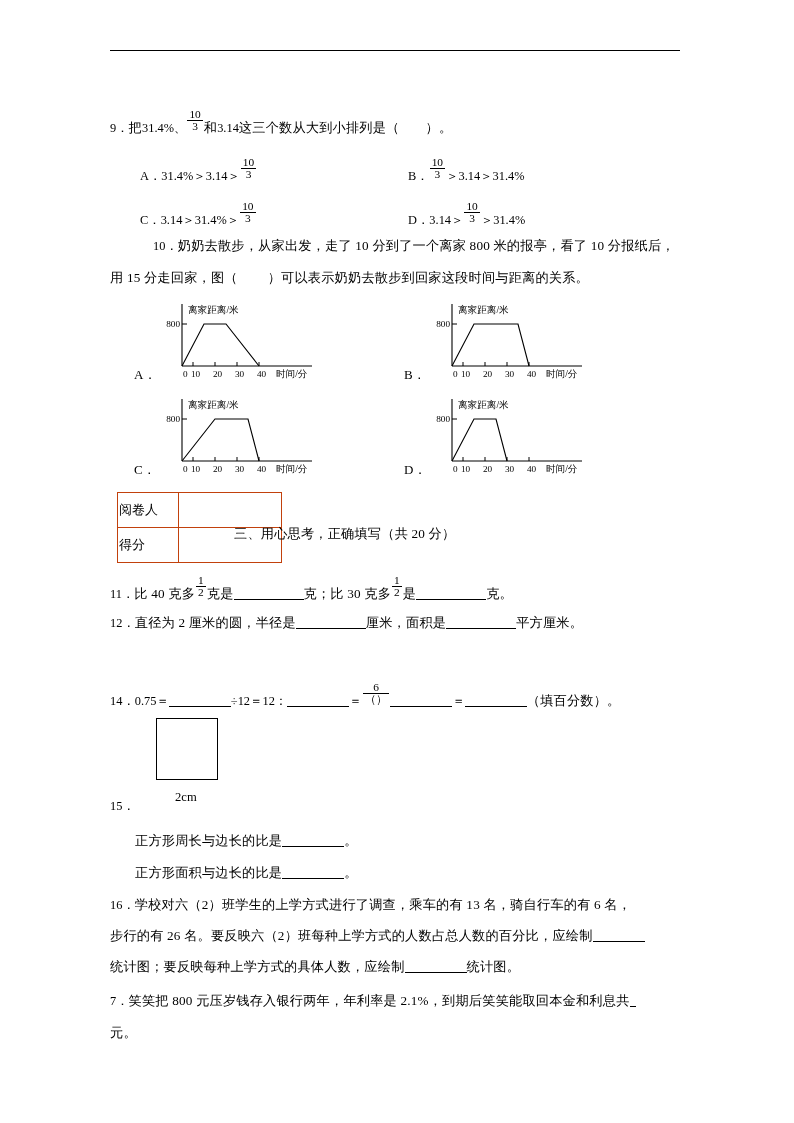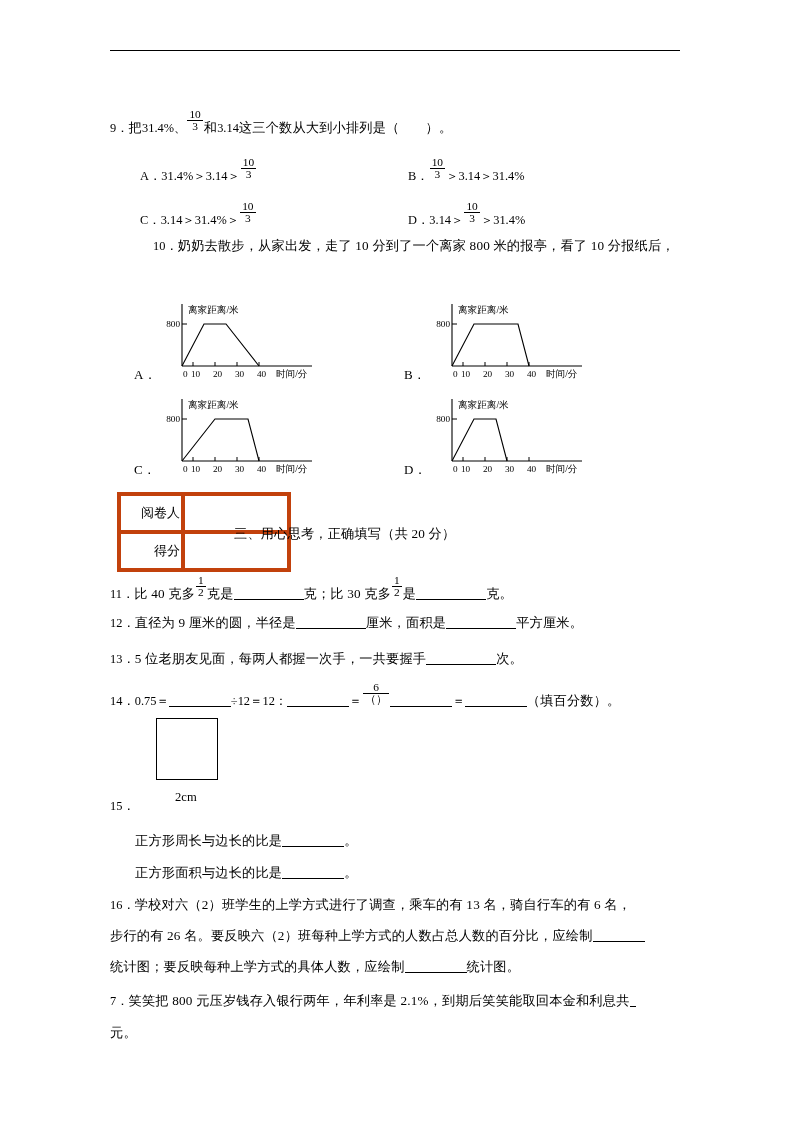--- a/index.html
+++ b/index.html
@@ -94,23 +94,23 @@
     font-size: 9.6px;
     fill: #000;
   }
 
   
   .score-table {
     position: absolute;
     border-collapse: collapse;
   }
   .score-table td {
-    border: 4px solid #c2410c;
+    border: 1px solid #c2410c;
     font-size: 13px;
-    text-align: right;
+    text-align: left;
     font-family: "Liberation Serif","DejaVu Serif",serif;
   }
   .score-table td.lab { width: 58px; height: 32px; }
   .score-table td.val { width: 100px; height: 32px; }
 
   .square-fig {
     position: absolute;
     width: 62px;
     height: 62px;
     border: 1.8px solid #000;
@@ -139,20 +139,23 @@
   <div class="opt" style="left:140px; top:204px;">
     <span class="num">C．</span><span class="num">3.14＞31.4%＞</span><span class="frac"><span class="nu">10</span><span class="de">3</span></span><span class="num"></span>
   </div>
 
   <div class="opt" style="left:408px; top:204px;">
     <span class="num">D．</span><span class="num">3.14＞</span><span class="frac"><span class="nu">10</span><span class="de">3</span></span><span class="num">＞31.4%</span>
   </div>
 
   <div class="q" style="left:110px; top:233px;margin-left:43px;">
     <span class="num">10．</span><span class="cn">奶奶去散步，从家出发，走了 10 分到了一个离家 800 米的报亭，看了 10 分报纸后，</span>
+  </div>
+  <div class="q" style="left:110px; top:265px;">
+    <span class="cn">用 15 分走回家，图（</span><span style="display:inline-block;width:30px"></span><span class="cn">）可以表示奶奶去散步到回家这段时间与距离的关系。</span>
   </div>
 
   <div class="chart-card" style="left:160px; top:300px;">
     <svg width="170" height="80" viewBox="0 0 170 80">
       <line x1="22" y1="4" x2="22" y2="66" stroke="#000" stroke-width="1.1"></line>
       <line x1="22" y1="66" x2="152" y2="66" stroke="#000" stroke-width="1.1"></line>
       <text class="axis-title" x="28" y="13">离家距离/米</text>
       <text class="axis-txt" x="20" y="27" text-anchor="end">800</text>
       <line x1="22" y1="24" x2="27" y2="24" stroke="#000" stroke-width="1"></line>
       <line x1="33" y1="66" x2="33" y2="62" stroke="#000" stroke-width="1"></line>
@@ -251,26 +254,23 @@
 
   <div class="q" style="left:234px; top:521px;">
     <span class="cn">三、用心思考，正确填写（共 20 分）</span>
   </div>
 
   <div class="q" style="left:110px; top:578px;">
     <span class="num">11．</span><span class="cn">比 40 克多</span><span class="frac"><span class="nu">1</span><span class="de">2</span></span><span class="cn">克是</span><span class="blank b-70"></span><span class="cn">克；比 30 克多</span><span class="frac"><span class="nu">1</span><span class="de">2</span></span><span class="cn">是</span><span class="blank b-70"></span><span class="cn">克。</span>
   </div>
 
   <div class="q" style="left:110px; top:610px;">
-    <span class="num">12．</span><span class="cn">直径为 9 厘米的圆，半径是</span><span class="blank b-70"></span><span class="cn">厘米，面积是</span><span class="blank b-70"></span><span class="cn">平方厘米。</span>
-  </div>
-
-  <div class="q" style="left:110px; top:646px;">
-    <span class="num">13．</span><span class="cn">5 位老朋友见面，每两人都握一次手，一共要握手</span><span class="blank b-70"></span><span class="cn">次。</span>
-  </div>
+    <span class="num">12．</span><span class="cn">直径为 2 厘米的圆，半径是</span><span class="blank b-70"></span><span class="cn">厘米，面积是</span><span class="blank b-70"></span><span class="cn">平方厘米。</span>
+  </div>
+
 
   <div class="q" style="left:110px; top:685px;">
     <span class="num">14．</span><span class="num">0.75＝</span><span class="blank b-62"></span><span class="num">÷12＝12：</span><span class="blank b-62"></span><span class="num">＝</span><span class="frac"><span class="nu">6</span><span class="de">（）</span></span><span class="blank b-62"></span><span class="num">＝</span><span class="blank b-62"></span><span class="cn">（填百分数）。</span>
   </div>
 
   <div class="square-fig" style="left:156px; top:718px;"></div>
   <div class="abs num" style="left:175px; top:790px; font-size:12.6px;">2cm</div>
 
   <div class="q" style="left:110px; top:793px;">
     <span class="num">15．</span>

